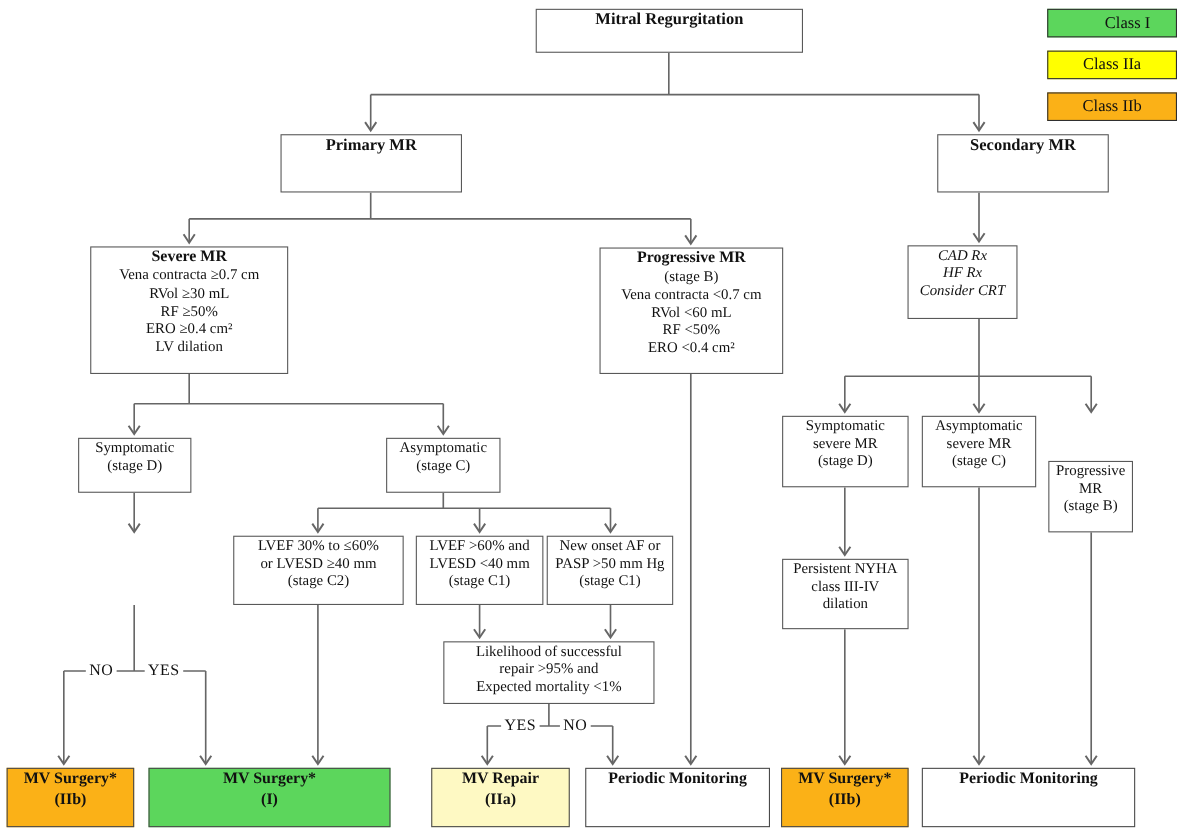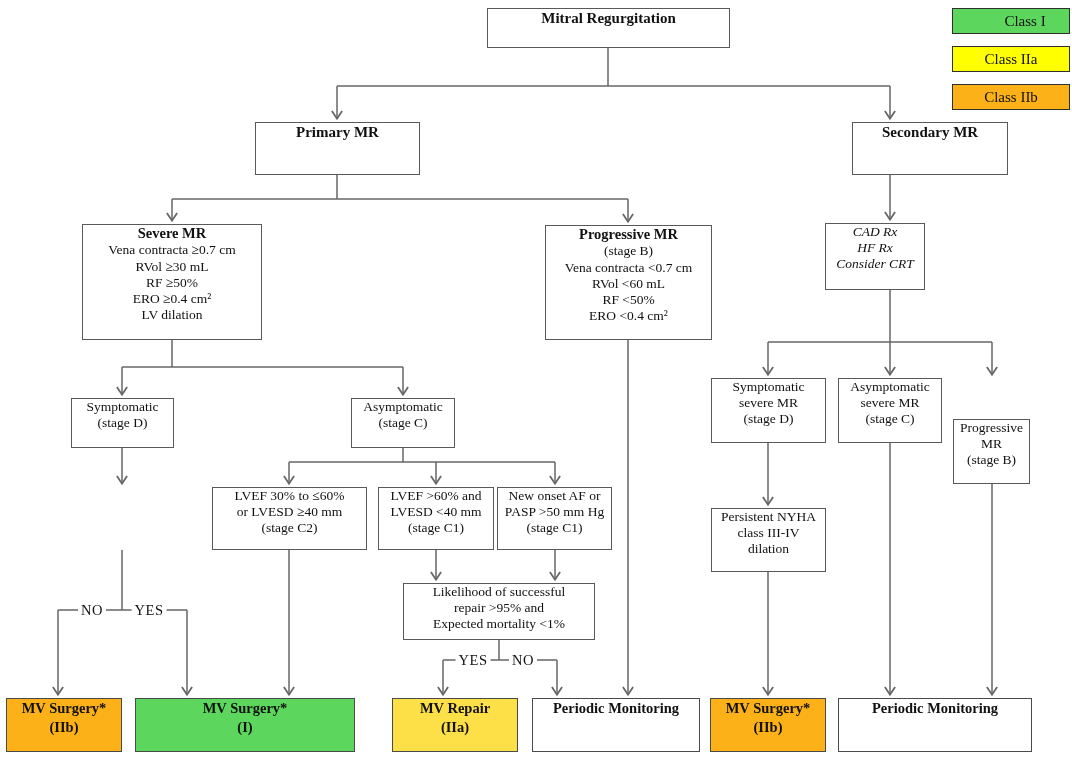--- a/index.html
+++ b/index.html
@@ -254,21 +254,21 @@
   <div class="box outcome" id="o-surg-iib-1" style="background: rgb(251, 177, 23);">
     <div>MV Surgery*</div>
     <div>(IIb)</div>
   </div>
 
   <div class="box outcome" id="o-surg-i" style="background: rgb(92, 214, 92);">
     <div>MV Surgery*</div>
     <div>(I)</div>
   </div>
 
-  <div class="box outcome" id="o-repair-iia" style="background: #fde047;">
+  <div class="box outcome" id="o-repair-iia" style="background: #fef9c3;">
     <div>MV Repair</div>
     <div>(IIa)</div>
   </div>
 
   <div class="box outcome" id="o-monitor-1" style="background: rgb(255, 255, 255);">
     <div>Periodic Monitoring</div>
   </div>
 
   <div class="box outcome" id="o-surg-iib-2" style="background: rgb(251, 177, 23);">
     <div>MV Surgery*</div>

